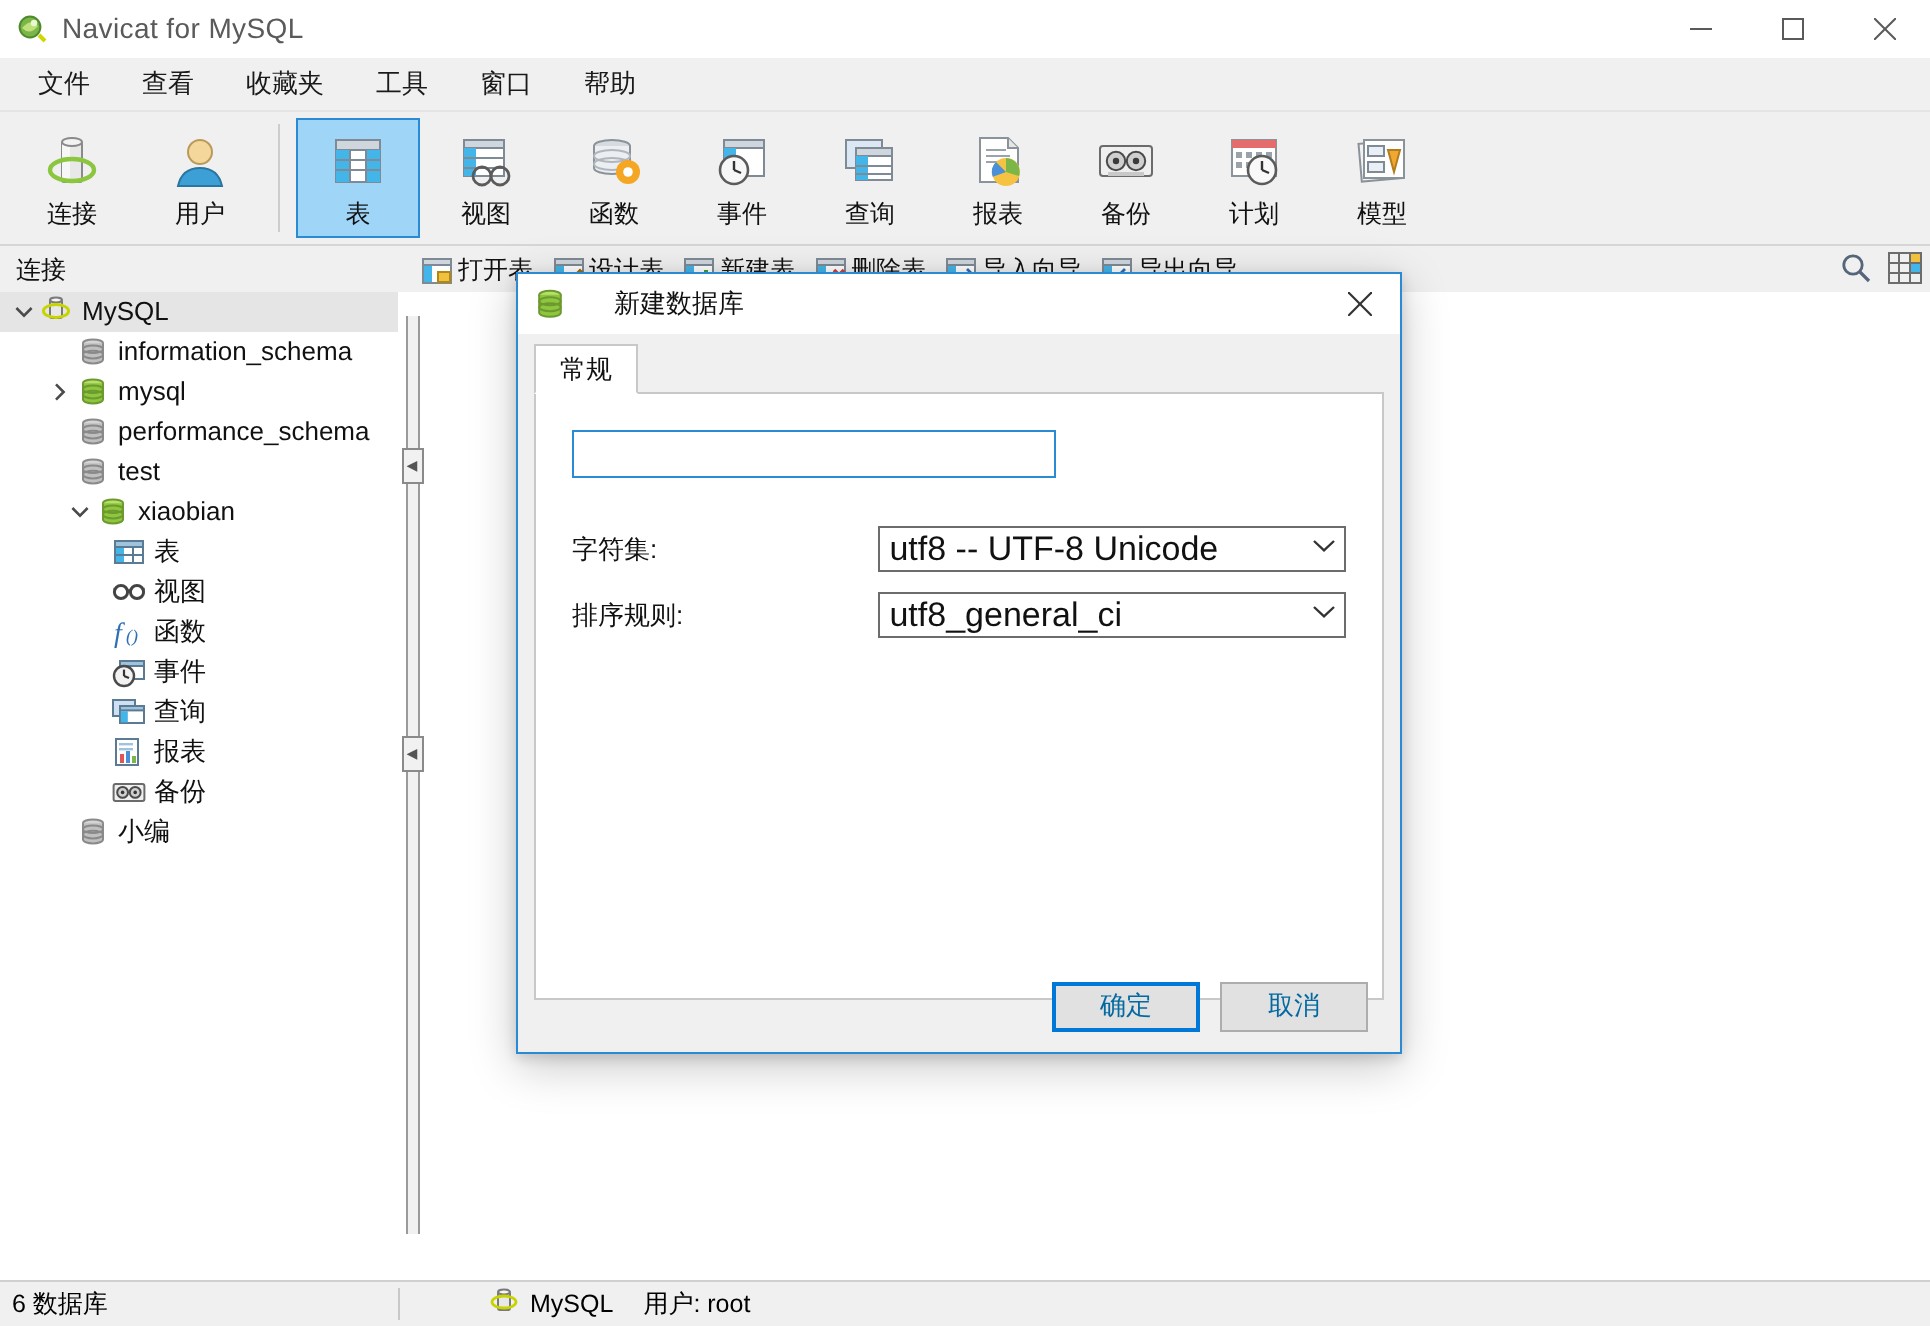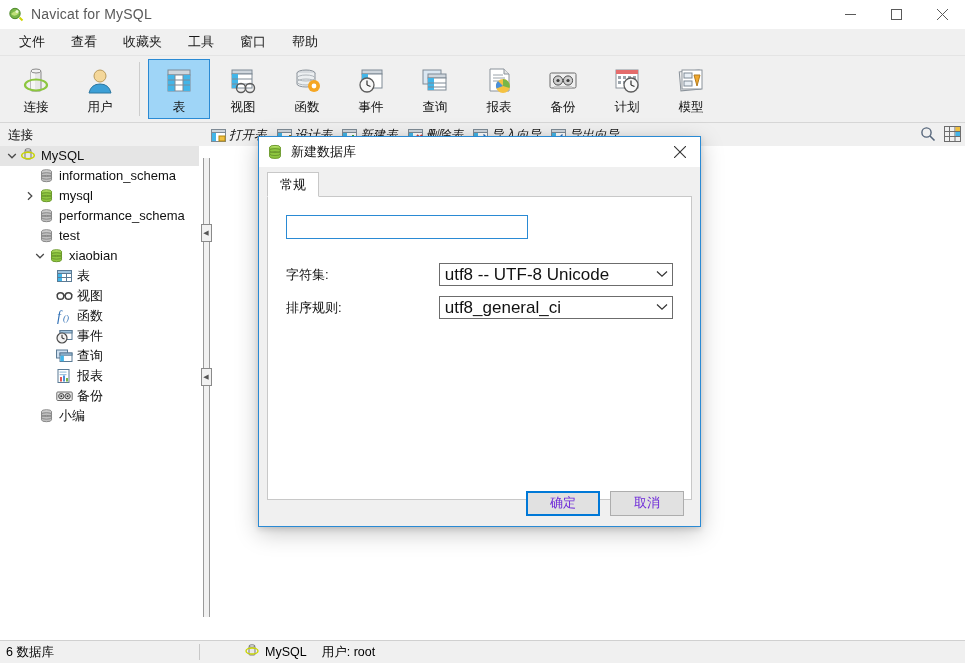--- a/index.html
+++ b/index.html
@@ -120,21 +120,20 @@
     font-size: 12.5px;
     color: #111;
     box-sizing: border-box;
   }
   #subbar .obj-tools {
     flex: 1;
     display: flex;
     align-items: flex-start;
     padding-left: 12px;
     overflow: hidden;
-    font-style: italic;
   }
   .obj-tool {
     display: flex;
     align-items: center;
     margin-right: 10px;
     font-size: 12.5px;
     color: #111;
     white-space: nowrap;
   }
   .obj-tool .oi {
@@ -267,20 +266,21 @@
     box-shadow: 0 6px 22px rgba(0,0,0,.22), 0 2px 6px rgba(0,0,0,.14);
     box-sizing: border-box;
     z-index: 50;
   }
   #dialog .dlg-title {
     height: 30px;
     background: #ffffff;
     display: flex;
     align-items: center;
     position: relative;
+    gap: 16px;
   }
   #dialog .dlg-title .d-icon {
     width: 16px; height: 16px;
     margin-left: 8px; margin-right: 8px;
     position: relative;
   }
   #dialog .dlg-title .d-text {
     font-size: 13px; color: #111;
   }
   #dialog .dlg-close {
@@ -382,21 +382,21 @@
   .dlg-btn {
     width: 74px;
     height: 25px;
     font-size: 13px;
     background: #e1e1e1;
     border: 1px solid #adadad;
     display: flex;
     align-items: center;
     justify-content: center;
     box-sizing: border-box;
-    color: #6d28d9;
+    color: #0369a1;
   }
   .dlg-btn.primary {
     border: 2px solid #0078d7;
     background: #e1e1e1;
   }
 </style>
 </head>
 <body>
 
 <div id="titlebar">

